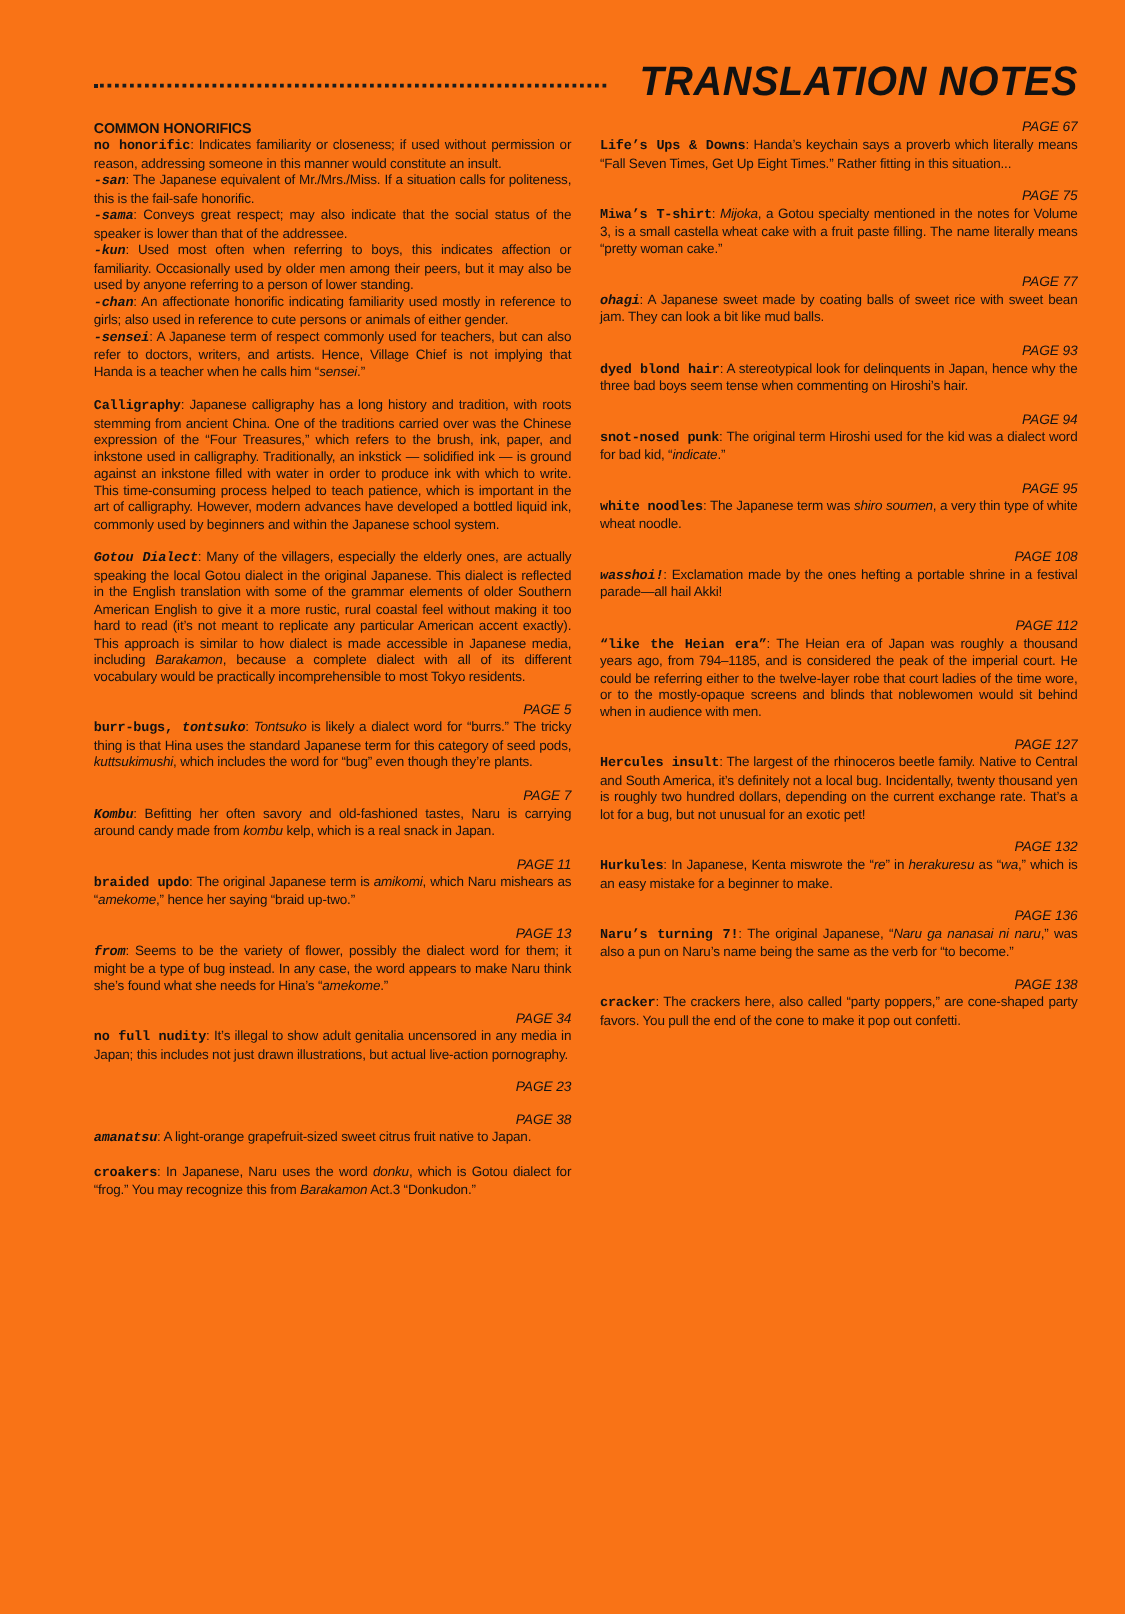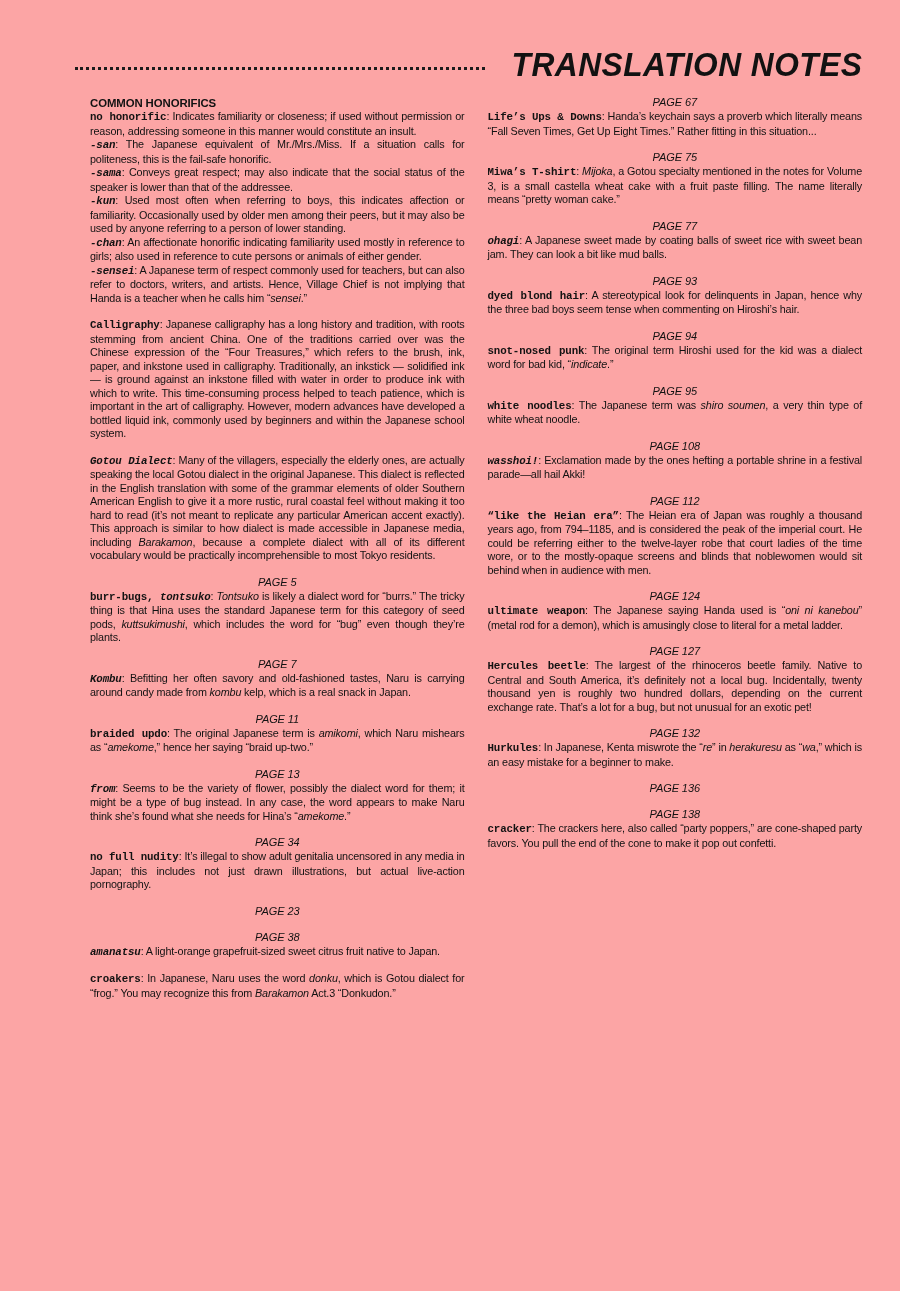--- a/index.html
+++ b/index.html
@@ -1,20 +1,20 @@
 <!DOCTYPE html>
 <html><head>
 <meta charset="utf-8">
 <style>
   html, body { margin: 0; padding: 0; background: #d8d8d4; }
   .page {
     width: 900px;
     height: 1291px;
     margin: 0 auto;
-    background: #fca5a5;
+    background: #f97316;
     box-sizing: border-box;
     padding: 46px 38px 40px 75px;
     font-family: "Liberation Sans", sans-serif;
     color: #121212;
     overflow: hidden;
   }
   .header {
     display: flex;
     align-items: center;
     margin-bottom: 12px;
@@ -32,21 +32,20 @@
     font-style: italic;
     letter-spacing: 0.5px;
     white-space: nowrap;
     transform: scaleX(0.96);
     transform-origin: right center;
   }
   .columns {
     display: flex;
     gap: 23px;
     align-items: flex-start;
-    margin-left: 15px;
   }
   .col {
     width: 382px;
     text-align: justify;
   }
   .section-heading {
     font-weight: bold;
     font-size: 11.4px;
     line-height: 14px;
     letter-spacing: -0.1px;
@@ -57,21 +56,21 @@
     line-height: 13.5px;
     letter-spacing: -0.15px;
   }
   .term { font-weight: bold; font-family: Liberation Mono, monospace; }
   .page-label {
     font-style: italic;
     font-size: 11px;
     line-height: 13px;
     margin-bottom: 1px;
     letter-spacing: -0.1px;
-    text-align: center;
+    text-align: right;
   }
   .entry.spaced { margin-top: 13px; }
   .col > .entry:first-child { margin-top: 0; }
   i { font-style: italic; }
 </style>
 </head>
 <body>
 
 <div class="page">
   <div class="header">
@@ -163,33 +162,30 @@
         </div>
         <div class="entry spaced">
           <div class="page-label">PAGE 108</div>
           <p class="note-text"><span class="term"><i>wasshoi!</i></span>: Exclamation made by the ones hefting a portable shrine in a festival parade—all hail Akki!</p>
         </div>
         <div class="entry spaced">
           <div class="page-label">PAGE 112</div>
           <p class="note-text"><span class="term">“like the Heian era”</span>: The Heian era of Japan was roughly a thousand years ago, from 794–1185, and is considered the peak of the imperial court. He could be referring either to the twelve-layer robe that court ladies of the time wore, or to the mostly-opaque screens and blinds that noblewomen would sit behind when in audience with men.</p>
         </div>
         <div class="entry spaced">
-          <div class="page-label">PAGE 124</div>
-          <p class="note-text"><span class="term">ultimate weapon</span>: The Japanese saying Handa used is “<i>oni ni kanebou</i>” (metal rod for a demon), which is amusingly close to literal for a metal ladder.</p>
-        </div>
-        <div class="entry spaced">
           <div class="page-label">PAGE 127</div>
-          <p class="note-text"><span class="term">Hercules beetle</span>: The largest of the rhinoceros beetle family. Native to Central and South America, it’s definitely not a local bug. Incidentally, twenty thousand yen is roughly two hundred dollars, depending on the current exchange rate. That’s a lot for a bug, but not unusual for an exotic pet!</p>
+          <p class="note-text"><span class="term">Hercules insult</span>: The largest of the rhinoceros beetle family. Native to Central and South America, it’s definitely not a local bug. Incidentally, twenty thousand yen is roughly two hundred dollars, depending on the current exchange rate. That’s a lot for a bug, but not unusual for an exotic pet!</p>
         </div>
         <div class="entry spaced">
           <div class="page-label">PAGE 132</div>
           <p class="note-text"><span class="term">Hurkules</span>: In Japanese, Kenta miswrote the “<i>re</i>” in <i>herakuresu</i> as “<i>wa</i>,” which is an easy mistake for a beginner to make.</p>
         </div>
         <div class="entry spaced">
           <div class="page-label">PAGE 136</div>
+          <p class="note-text"><span class="term">Naru’s turning 7!</span>: The original Japanese, “<i>Naru ga nanasai ni naru</i>,” was also a pun on Naru’s name being the same as the verb for “to become.”</p>
         </div>
         <div class="entry spaced">
           <div class="page-label">PAGE 138</div>
           <p class="note-text"><span class="term">cracker</span>: The crackers here, also called “party poppers,” are cone-shaped party favors. You pull the end of the cone to make it pop out confetti.</p>
         </div>
       </div>
   </div>
 </div>
 
 </body></html>

